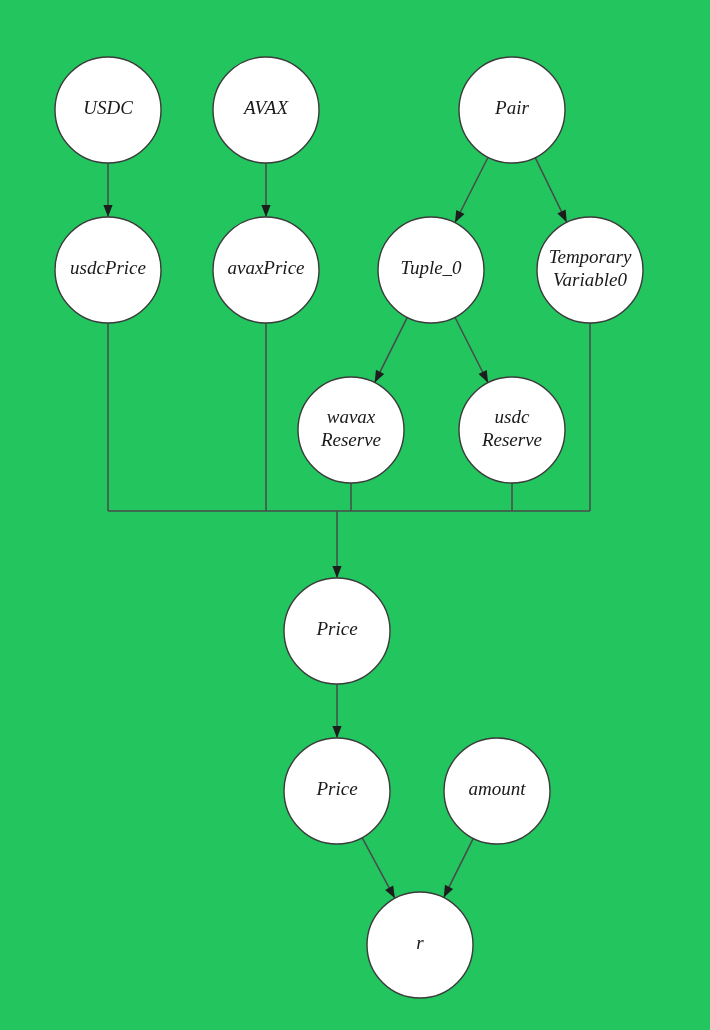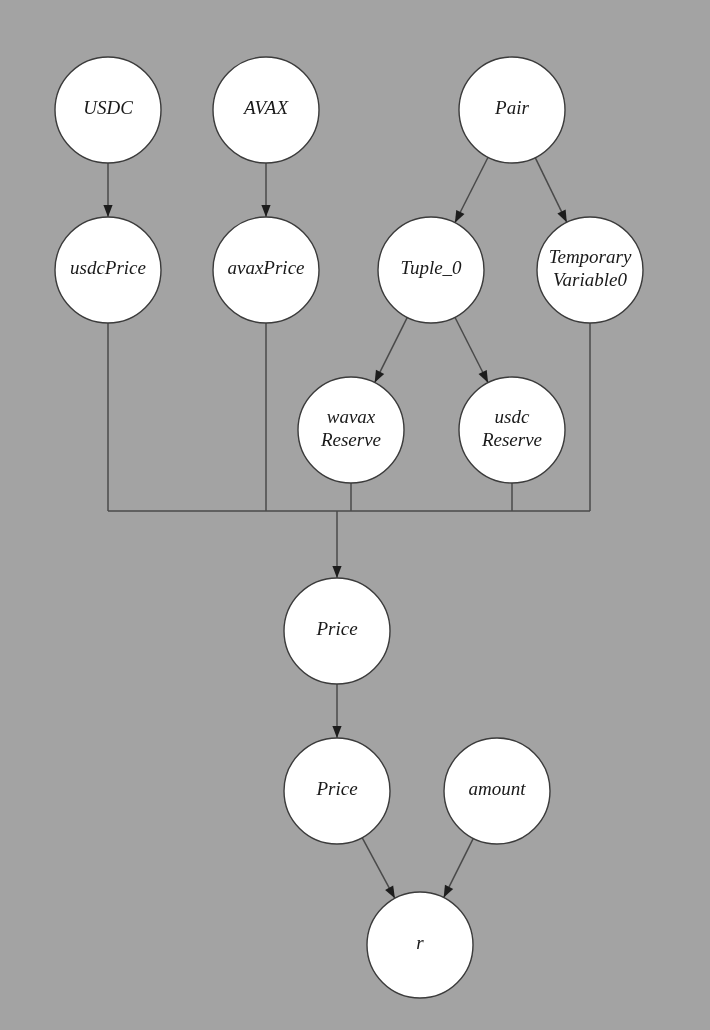--- a/index.html
+++ b/index.html
@@ -10,21 +10,21 @@
   body {
     width: 710px;
     height: 1030px;
     font-family: "Liberation Serif", "DejaVu Serif", serif;
     overflow: hidden;
   }
   #graph-root {
     position: relative;
     width: 710px;
     height: 1030px;
-    background: #a3a3a3;
+    background: #22c55e;
     text-decoration: underline;
   }
   svg#graph-svg {
     display: block;
     width: 710px;
     height: 1030px;
   }
   .node-circle {
     fill: #ffffff;
     stroke: #3b3b3b;

